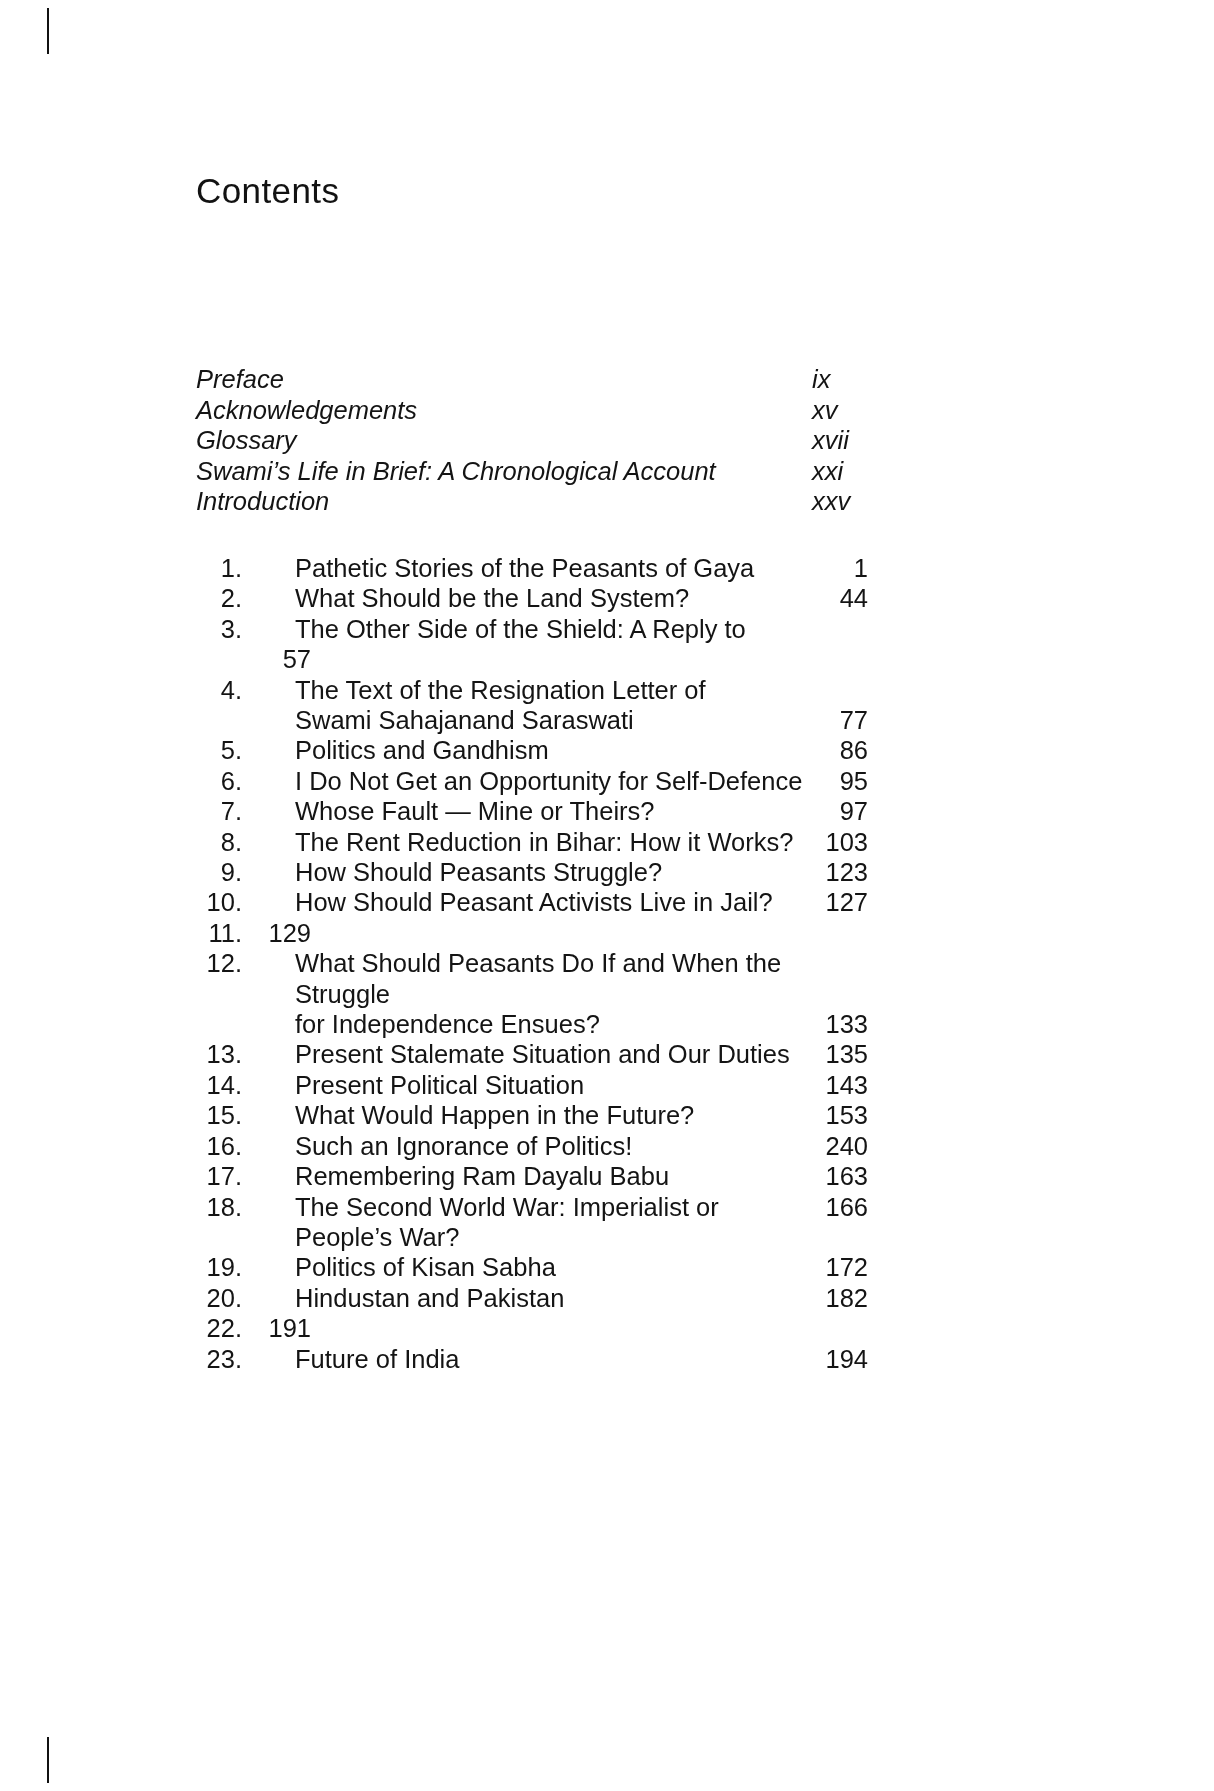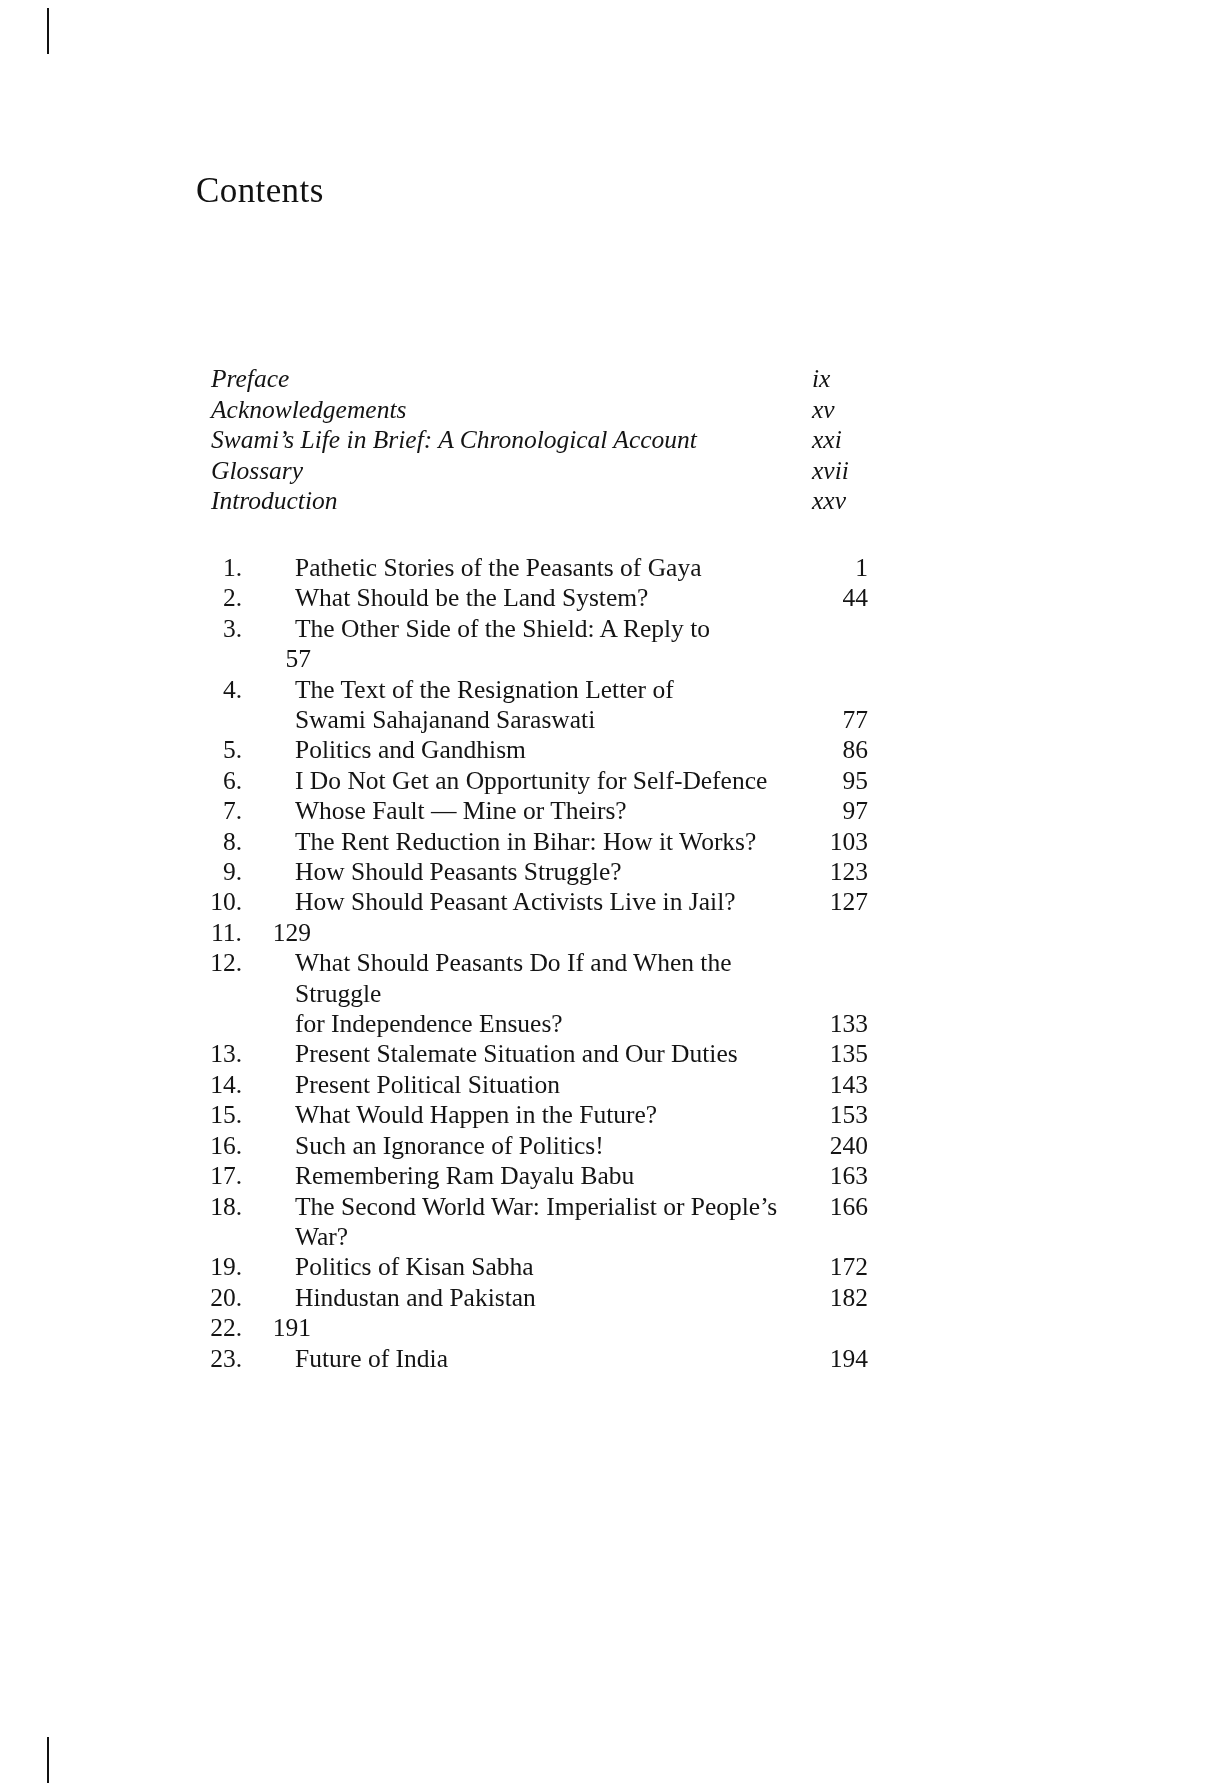--- a/index.html
+++ b/index.html
@@ -7,21 +7,21 @@
     margin: 0;
     padding: 0;
     background: #ffffff;
   }
   .page {
     position: relative;
     width: 996px;
     height: 1791px;
     background: #ffffff;
     overflow: hidden;
-    font-family: Liberation Serif, serif;
+    font-family: Liberation Sans, sans-serif;
     color: #151515;
   }
 
   
   .cropmark {
     position: absolute;
     background: #111111;
   }
   .cm-v { width: 2px; height: 46px; }
 
@@ -51,21 +51,20 @@
   .frontmatter {
     margin-top: 152px;
   }
   .fm-row {
     display: flex;
     align-items: baseline;
     font-style: italic;
     font-size: 25.5px;
     line-height: 30.6px;
     color: #141414;
-    margin-left: 15px;
   }
   .fm-label {
     flex: 1 1 auto;
     white-space: nowrap;
   }
   .fm-page {
     flex: 0 0 auto;
     text-align: left;
     font-style: italic;
     min-width: 56px;
@@ -118,26 +117,26 @@
     <div class="frontmatter">
         <div class="fm-row">
           <span class="fm-label">Preface</span>
           <span class="fm-page">ix</span>
         </div>
         <div class="fm-row">
           <span class="fm-label">Acknowledgements</span>
           <span class="fm-page">xv</span>
         </div>
         <div class="fm-row">
+          <span class="fm-label">Glossary</span>
+          <span class="fm-page">xvii</span>
+        </div>
+        <div class="fm-row">
           <span class="fm-label">Swami’s Life in Brief: A Chronological Account</span>
           <span class="fm-page">xxi</span>
-        </div>
-        <div class="fm-row">
-          <span class="fm-label">Glossary</span>
-          <span class="fm-page">xvii</span>
         </div>
         <div class="fm-row">
           <span class="fm-label">Introduction</span>
           <span class="fm-page">xxv</span>
         </div>
       </div>
 
     <div class="chapters">
         <div class="ch-row">
           <span class="ch-num">1.</span>

